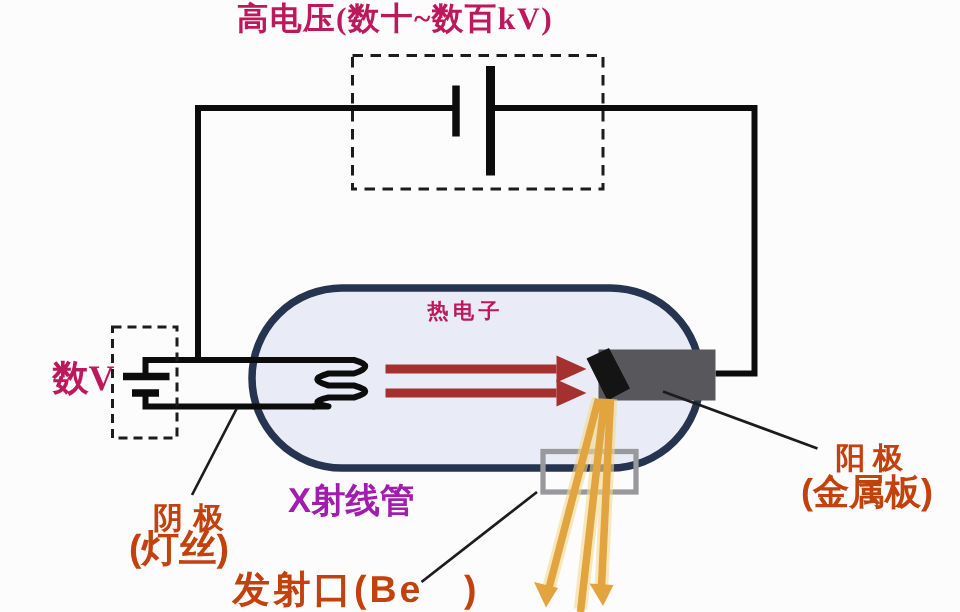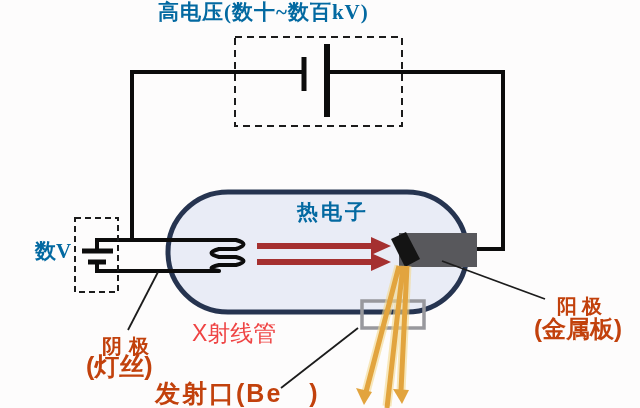--- a/index.html
+++ b/index.html
@@ -1,24 +1,24 @@
 <!DOCTYPE html>
 <html><head>
 <meta charset="utf-8">
 <style>
   html,body{margin:0;padding:0;background:#fdfcfc;}
   #stage{position:relative;width:640px;height:408px;background:#fdfcfc;overflow:hidden;
          font-family:"Liberation Sans",sans-serif;}
   #stage svg{position:absolute;left:0;top:0;}
   .lbl{position:absolute;white-space:nowrap;line-height:1;}
-  .red{color:#0369a1;font-weight:bold;}
+  .red{color:#be185d;font-weight:bold;}
   .serif-cjk{font-family:"Liberation Serif",serif;font-weight:bold;}
   .sans-cjk{font-family:"Liberation Sans",sans-serif;font-weight:bold;}
   .black{color:#c2410c;}
-  .blue{color:#ef4444;font-weight:normal;}
+  .blue{color:#a21caf;font-weight:bold;}
 </style>
 </head>
 <body>
 
 <div id="stage">
 
   <svg width="640" height="408" viewBox="0 0 640 408">
 
     <rect x="168" y="192" width="299" height="120" rx="60" ry="60" fill="#e9ecf6" stroke="#263450" stroke-width="5"></rect>
 
@@ -63,23 +63,23 @@
 
     <g stroke="#1c1c1c" stroke-width="1.8">
       <line x1="128" y1="330" x2="158" y2="272"></line>
       <line x1="442" y1="261" x2="545" y2="299"></line>
       <line x1="281" y1="388" x2="358" y2="328"></line>
     </g>
   </svg>
 
   <div class="lbl red serif-cjk" style="left:158px;top:2px;font-size:21px;letter-spacing:1px;">高电压(数十~数百kV)</div>
 
-  <div class="lbl red serif-cjk" style="left:35px;top:241px;font-size:21px;">数V</div>
+  <div class="lbl red serif-cjk" style="left:35px;top:241px;font-size:24px;">数V</div>
 
-  <div class="lbl red serif-cjk" style="left:297px;top:202px;font-size:21px;letter-spacing:3px;">热电子</div>
+  <div class="lbl red serif-cjk" style="left:285px;top:202px;font-size:14px;letter-spacing:3px;">热电子</div>
 
   <div class="lbl blue sans-cjk" style="left:192px;top:322px;font-size:23px;">X射线管</div>
 
   <div class="lbl black serif-cjk" style="left:102px;top:336px;font-size:20px;letter-spacing:7px;">阴极</div>
   <div class="lbl black sans-cjk" style="left:86px;top:354px;font-size:25px;text-align:center;">(灯丝)</div>
 
   <div class="lbl black serif-cjk" style="left:557px;top:296px;font-size:20px;letter-spacing:5px;">阳极</div>
   <div class="lbl black sans-cjk" style="left:155px;top:381px;font-size:25px;letter-spacing:2px;">发射口(Be　)</div>
 
   <div class="lbl black sans-cjk" style="left:534px;top:317px;font-size:24px;">(金属板)</div>

